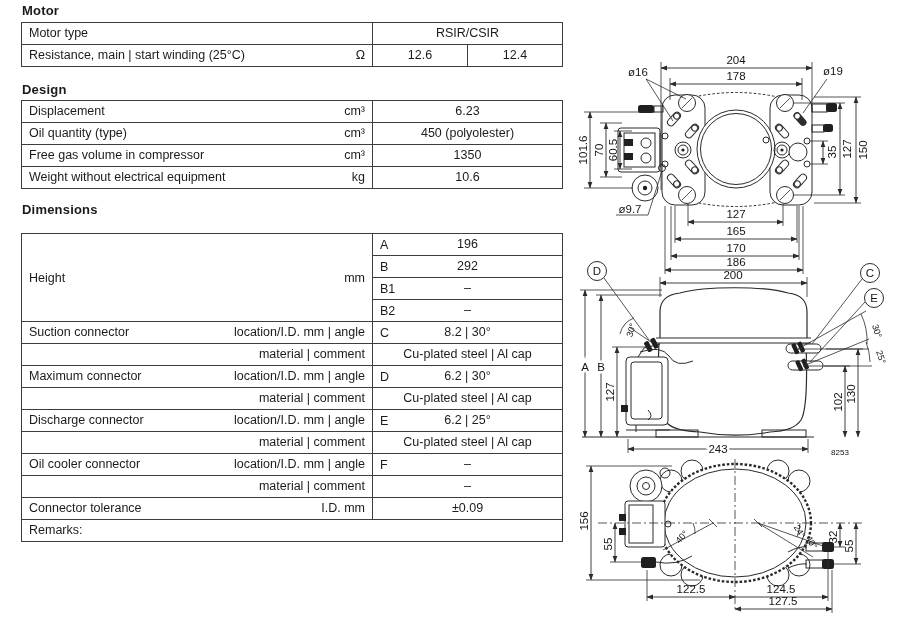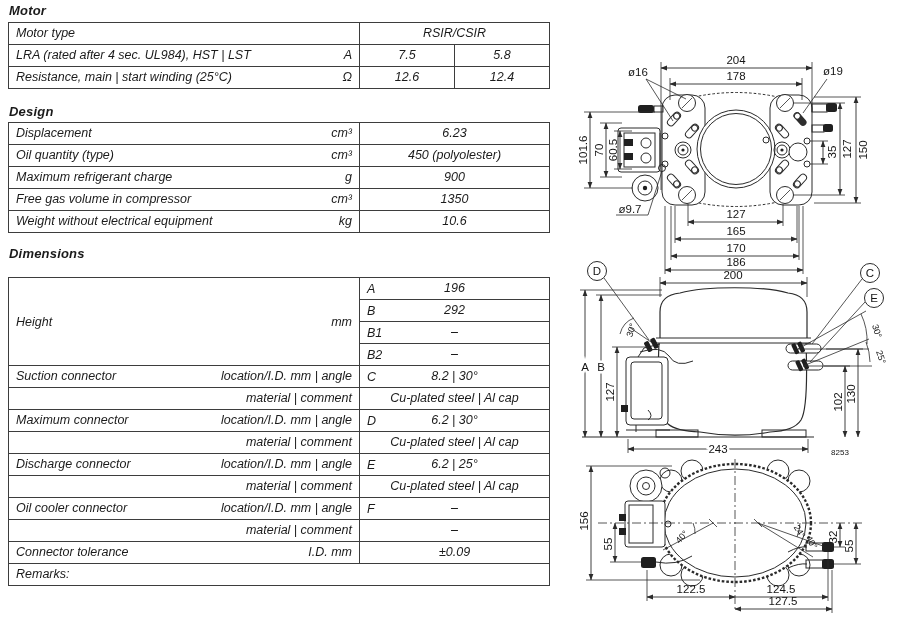--- a/index.html
+++ b/index.html
@@ -1,20 +1,20 @@
 <!DOCTYPE html>
 <html><head>
 <meta charset="utf-8">
 <style>
   html,body{margin:0;padding:0;}
   body{
     width:900px;height:621px;position:relative;background:#ffffff;
     font-family:"Liberation Sans", sans-serif;color:#1b1b1b;overflow:hidden;
   }
-  .tables{position:absolute;left:8px;top:0;width:541px;font-style:italic;}
+  .tables{position:absolute;left:21px;top:0;width:541px;}
   .section-title{font-weight:bold;font-size:13px;line-height:15px;letter-spacing:.2px;}
   .st-motor{margin:3px 0 4px 1px;}
   .st-design{margin:15px 0 3px 1px;}
   .st-dimensions{margin:13px 0 16px 1px;}
   table.t{border-collapse:collapse;table-layout:fixed;width:541px;}
   table.t td{
     border:1.5px solid #3d3d3d;height:21px;font-size:12.5px;line-height:15px;
     padding:0 7px;vertical-align:middle;white-space:nowrap;overflow:hidden;
   }
   td.lbl .cellflex{display:flex;justify-content:space-between;align-items:center;}
@@ -55,30 +55,20 @@
       <td class="lbl">
             <div class="cellflex">
               <span>Motor type</span>
             </div>
           </td>
       <td class="c" colspan="2">RSIR/CSIR</td>
     </tr>
     <tr>
       <td class="lbl">
             <div class="cellflex">
-              <span>LRA (rated after 4 sec. UL984), HST | LST</span>
-              <span>A</span>
-            </div>
-          </td>
-      <td class="c">7.5</td>
-      <td class="c">5.8</td>
-    </tr>
-    <tr>
-      <td class="lbl">
-            <div class="cellflex">
               <span>Resistance, main | start winding (25°C)</span>
               <span>Ω</span>
             </div>
           </td>
       <td class="c">12.6</td>
       <td class="c">12.4</td>
     </tr>
   </tbody>
     </table>
 
@@ -99,29 +89,20 @@
       <td class="c">6.23</td>
     </tr>
     <tr>
       <td class="lbl">
             <div class="cellflex">
               <span>Oil quantity (type)</span>
               <span>cm³</span>
             </div>
           </td>
       <td class="c">450 (polyolester)</td>
-    </tr>
-    <tr>
-      <td class="lbl">
-            <div class="cellflex">
-              <span>Maximum refrigerant charge</span>
-              <span>g</span>
-            </div>
-          </td>
-      <td class="c">900</td>
     </tr>
     <tr>
       <td class="lbl">
             <div class="cellflex">
               <span>Free gas volume in compressor</span>
               <span>cm³</span>
             </div>
           </td>
       <td class="c">1350</td>
     </tr>

